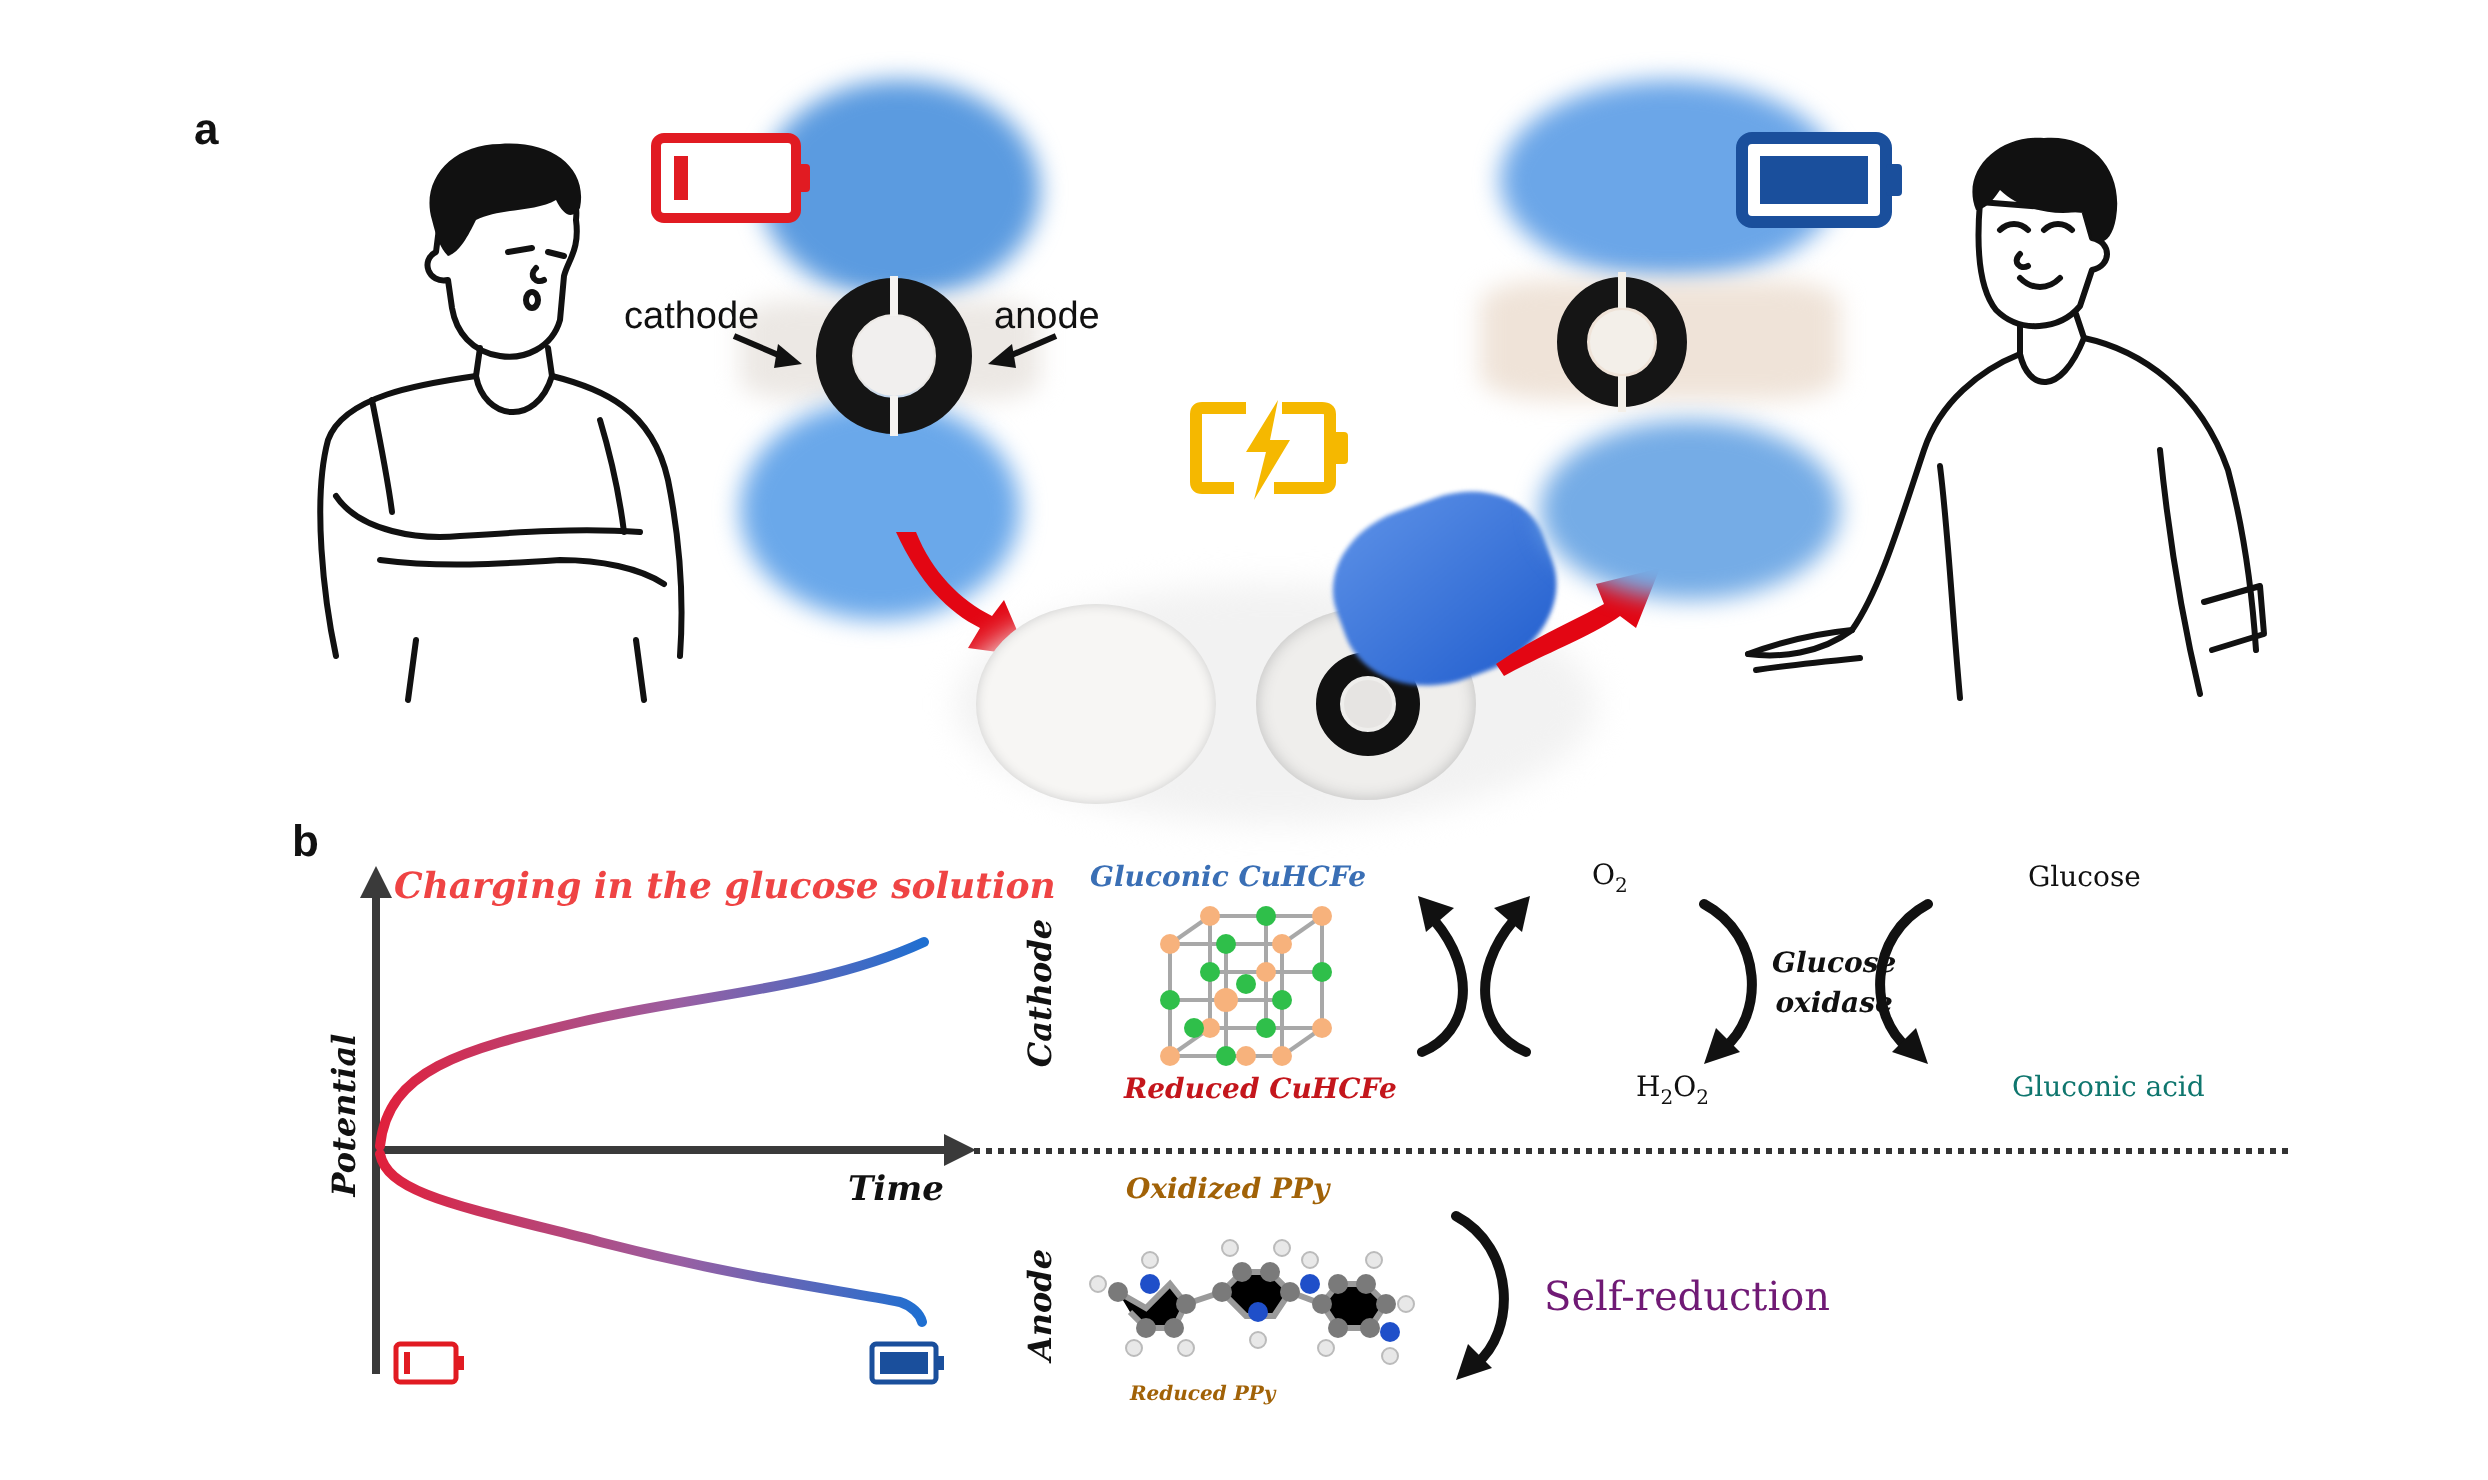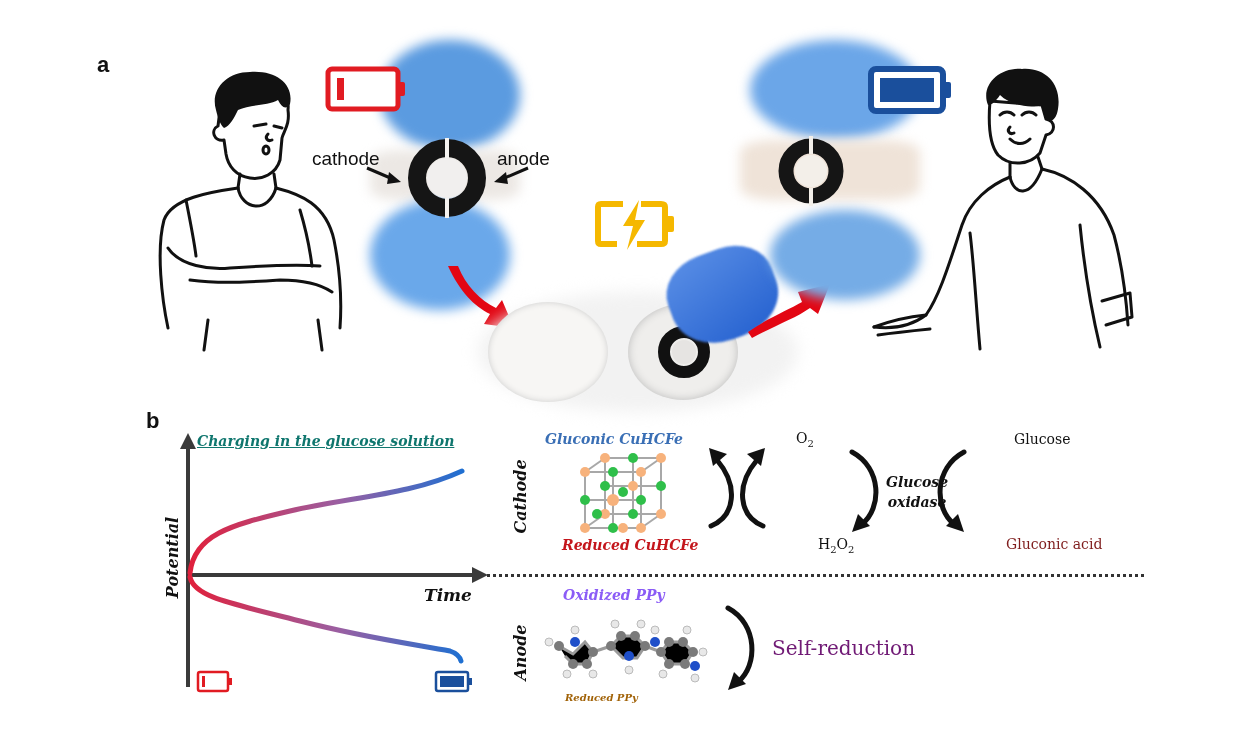--- a/index.html
+++ b/index.html
@@ -141,21 +141,21 @@
     </linearGradient>
   </defs>
   <line x1="38" y1="262" x2="38" y2="20" stroke="#3a3a3a" stroke-width="4"></line>
   <path d="M30,24 L38,8 L46,24 Z" fill="#3a3a3a"></path>
   <line x1="38" y1="150" x2="325" y2="150" stroke="#3a3a3a" stroke-width="4"></line>
   <path d="M322,142 L338,150 L322,158 Z" fill="#3a3a3a"></path>
   <path id="upperCurve" d="M40,148 C44,110 80,100 140,86 C200,72 260,70 312,46" fill="none" stroke="url(#curveGrad)" stroke-width="5" stroke-linecap="round"></path>
   <path id="lowerCurve" d="M40,152 C44,172 80,178 150,196 C220,214 270,220 300,226 C306,228 310,232 311,236" fill="none" stroke="url(#curveGrad)" stroke-width="5" stroke-linecap="round"></path>
 </svg>
 
-<div class="abs serif-bi" style="left:197px;top:433px;font-size:14px;color:#0f766e;text-decoration:underline;">Charging in the glucose solution</div>
+<div class="abs serif-bi" style="left:197px;top:433px;font-size:18px;color:#ef4444;">Charging in the glucose solution</div>
 <div class="abs serif-bi" style="left:122px;top:548px;font-size:16px;color:#111;transform:rotate(-90deg);transform-origin:center;width:100px;text-align:center;">Potential</div>
 <div class="abs serif-bi" style="left:424px;top:585px;font-size:17px;color:#111;">Time</div>
 
 <svg class="abs" style="left:196px;top:670px;" width="40" height="24">
   <rect x="2" y="2" width="30" height="19" rx="2" fill="#fff" stroke="#e11b22" stroke-width="2.5"></rect>
   <rect x="32" y="8" width="4" height="7" fill="#e11b22"></rect>
   <rect x="6" y="6" width="3" height="11" fill="#e11b22"></rect>
 </svg>
 <svg class="abs" style="left:434px;top:670px;" width="42" height="24">
   <rect x="2" y="2" width="32" height="19" rx="2" fill="#fff" stroke="#1a4f9c" stroke-width="2.5"></rect>
@@ -230,24 +230,24 @@
   <div>Glucose</div>
   <div>oxidase</div>
 </div>
 
 <svg class="abs" style="left:930px;top:448px;" width="40" height="88">
   <path d="M34,4 C4,20 4,60 24,76" fill="none" stroke="#111" stroke-width="5" stroke-linecap="round"></path>
   <path d="M34,84 L28,66 L16,78 Z" fill="#111"></path>
 </svg>
 
 <div class="abs serif-it" style="left:1014px;top:431px;font-size:14px;color:#111;">Glucose</div>
-<div class="abs serif-it" style="left:1006px;top:536px;font-size:14px;color:#7f1d1d;">Gluconic acid</div>
+<div class="abs serif-it" style="left:1006px;top:536px;font-size:14px;color:#0f766e;">Gluconic acid</div>
 
 <div class="abs serif-bi" style="left:480px;top:643px;font-size:16px;color:#111;transform:rotate(-90deg);width:80px;text-align:center;">Anode</div>
-<div class="abs serif-bi" style="left:563px;top:587px;font-size:14px;color:#8b5cf6;">Oxidized PPy</div>
+<div class="abs serif-bi" style="left:563px;top:587px;font-size:14px;color:#a16207;">Oxidized PPy</div>
 <div class="abs serif-bi" style="left:565px;top:692px;font-size:10px;color:#a16207;">Reduced PPy</div>
 
 <svg class="abs" style="left:545px;top:612px;" width="160" height="70">
   <g stroke="#9a9a9a" stroke-width="3">
     <polyline points="14,34 28,42 40,30 48,40 42,52 28,52 20,44"></polyline>
     <line x1="48" y1="40" x2="66" y2="34"></line>
     <polyline points="66,34 76,24 90,24 100,34 92,46 78,46 66,34"></polyline>
     <line x1="100" y1="34" x2="116" y2="40"></line>
     <polyline points="116,40 124,30 138,30 148,40 140,52 124,52 116,40"></polyline>
   </g>

